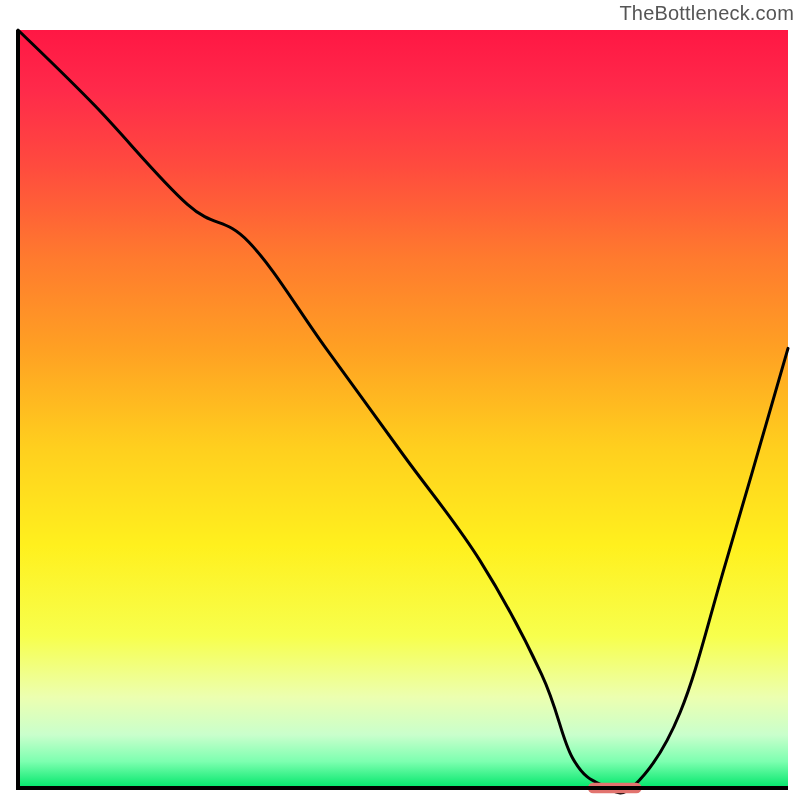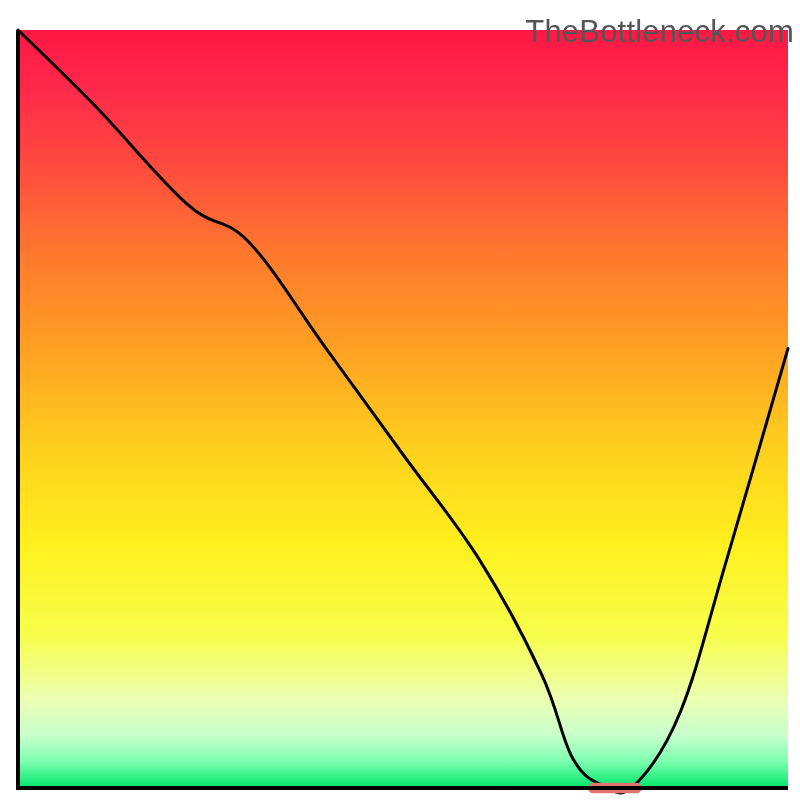--- a/index.html
+++ b/index.html
@@ -11,24 +11,24 @@
     background: #ffffff;
     font-family: Arial, Helvetica, sans-serif;
   }
   .frame {
     position: relative;
     width: 800px;
     height: 800px;
   }
   .watermark {
     position: absolute;
-    top: 14px;
+    top: 2px;
     right: 6px;
     color: #555;
-    font-size: 31px;
+    font-size: 20px;
     font-weight: 400;
     letter-spacing: 0.2px;
     z-index: 5;
   }
   svg {
     position: absolute;
     top: 0;
     left: 0;
   }
 </style>

